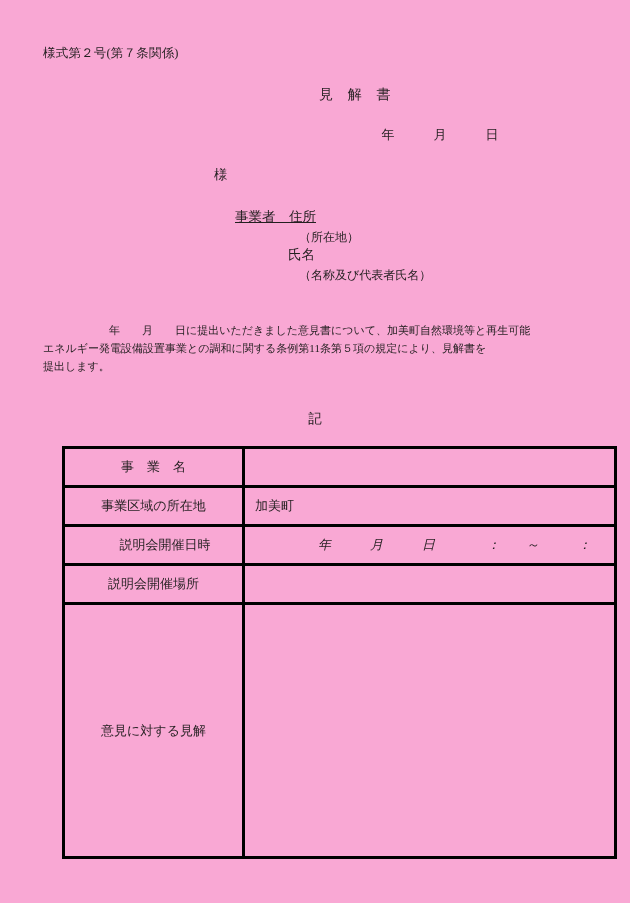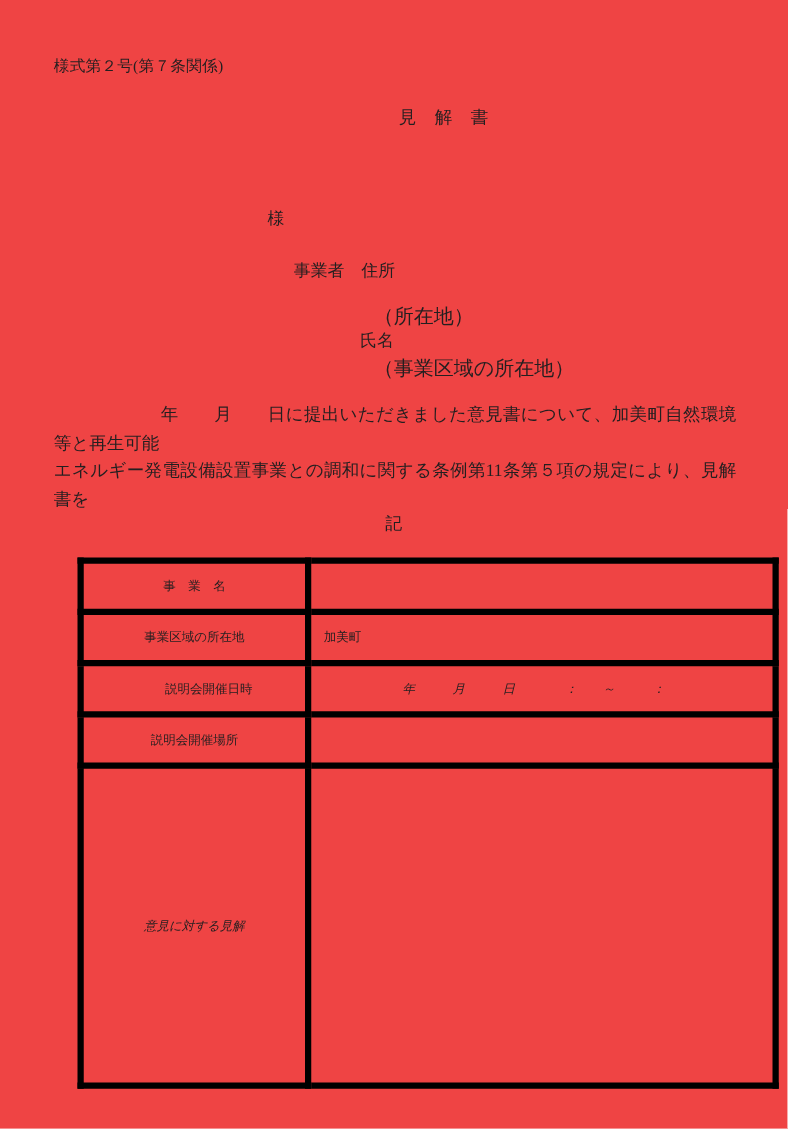--- a/index.html
+++ b/index.html
@@ -10,21 +10,21 @@
   body {
     font-family: "Liberation Serif", "DejaVu Serif", serif;
     color: #231f20;
     -webkit-font-smoothing: antialiased;
   }
 
   .page {
     position: relative;
     width: 630px;
     height: 903px;
-    background: #ef4444;
+    background: #f9a8d4;
     overflow: hidden;
   }
 
   
   .t {
     position: absolute;
     white-space: pre;
     line-height: 1.05;
   }
 
@@ -67,43 +67,44 @@
     left: 235px;
     top: 210px;
     font-size: 13.5px;
   }
   .operator .row {
     display: block;
     white-space: pre;
     line-height: 1.0;
   }
   .op-main {
-    margin-bottom: 22px;
+    margin-bottom: 7px;
+    text-decoration: underline;
   }
   .op-sub {
-    font-size: 16px;
+    font-size: 12px;
     padding-left: 64px;
     margin-bottom: 6px;
   }
   .op-name {
     padding-left: 53px;
     margin-bottom: 7px;
     font-family: Liberation Mono, monospace;
   }
   .op-tel {
     padding-left: 53px;
   }
 
   
   .body-para {
     position: absolute;
     left: 43px;
     top: 322px;
     width: 546px;
-    font-size: 14px;
+    font-size: 11px;
     line-height: 1.62;
     text-align: justify;
   }
   .body-para .ln {
     display: block;
     white-space: pre-wrap;
   }
 
   .ki {
     left: 0;
@@ -116,71 +117,73 @@
   
   .form-table {
     position: absolute;
     left: 62px;
     top: 446px;
     width: 506px;
     border-collapse: collapse;
     table-layout: fixed;
   }
   .form-table td {
-    border: 5px solid #000000;
-    font-size: 10px;
+    border: 3px solid #000000;
+    font-size: 13px;
     padding: 0 10px;
     vertical-align: middle;
   }
   .col-label {
     width: 157px;
     text-align: center;
     white-space: pre;
   }
   .col-value {
     width: 349px;
     text-align: left;
     white-space: pre;
     margin-left: 21px;
   }
   .r1 td { height: 36px; }
   .r2 td { height: 36px; }
   .r3 td { height: 36px; padding-left: 33px; }
   .r4 td { height: 36px; }
-  .r5 td { height: 243px; font-style: italic; }
+  .r5 td { height: 243px; }
   .r5 .col-label { vertical-align: middle; }
   .r5 .col-value { vertical-align: top; padding-top: 8px; }
   .val-indent {
     display: inline-block;
     padding-left: 40px;
     font-style: italic;
   }
 </style>
 </head>
 <body>
 
 <div class="page">
 
   <div class="t form-no">様式第２号(第７条関係)</div>
 
   <div class="t doc-title">見　解　書</div>
 
+  <div class="t date-line">年　　　月　　　日</div>
 
   <div class="t addressee">様</div>
 
   <div class="operator">
     <span class="row op-main">事業者　住所</span>
     <span class="row op-sub">（所在地）</span>
     <span class="row op-name">氏名</span>
-    <span class="row op-sub">（事業区域の所在地）</span>
+    <span class="row op-sub">（名称及び代表者氏名）</span>
   </div>
 
   <div class="body-para">
     <span class="ln">　　　　　　年　　月　　日に提出いただきました意見書について、加美町自然環境等と再生可能</span>
     <span class="ln">エネルギー発電設備設置事業との調和に関する条例第11条第５項の規定により、見解書を</span>
+    <span class="ln">提出します。</span>
   </div>
 
   <div class="t ki">記</div>
 
   <table class="form-table">
     <tbody>
       <tr class="r1">
         <td class="col-label">事　業　名</td>
         <td class="col-value"></td>
       </tr>

